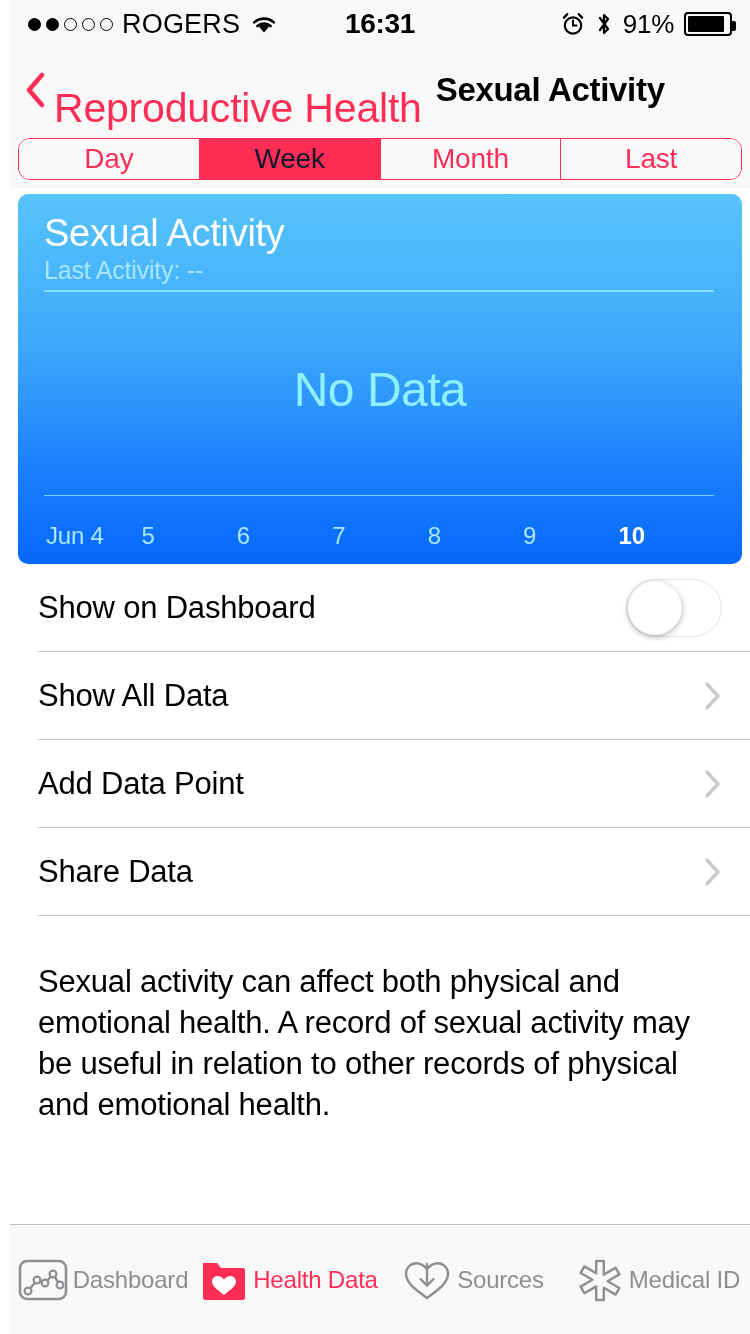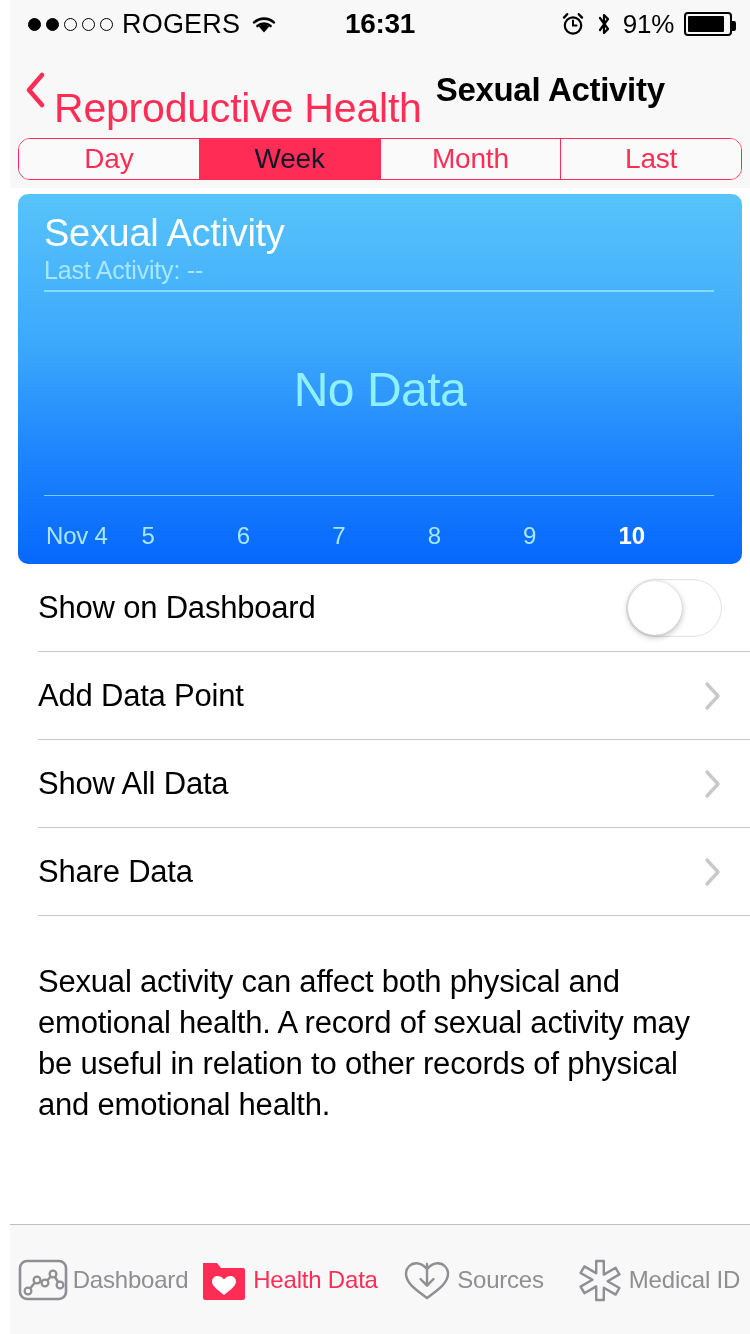--- a/index.html
+++ b/index.html
@@ -398,50 +398,50 @@
     </div>
   </div>
 
   <div class="chart-card">
     <div class="chart-title">Sexual Activity</div>
     <div class="chart-subtitle">Last Activity: --</div>
     <div class="chart-rule-top"></div>
     <div class="chart-nodata">No Data</div>
     <div class="chart-rule-bottom"></div>
     <div class="chart-axis">
-      <div class="axis-tick">Nov 4</div>
+      <div class="axis-tick">Jun 4</div>
       <div class="axis-tick">5</div>
       <div class="axis-tick">6</div>
       <div class="axis-tick">7</div>
       <div class="axis-tick">8</div>
       <div class="axis-tick">9</div>
       <div class="axis-tick current">10</div>
     </div>
   </div>
 
   <div class="list">
 
     <div class="list-row">
       <span class="row-label">Show on Dashboard</span>
       <div class="toggle">
         <div class="toggle-knob"></div>
       </div>
       <div class="sep"></div>
     </div>
 
     <div class="list-row">
-      <span class="row-label">Add Data Point</span>
+      <span class="row-label">Show All Data</span>
       <svg class="chevron-right" viewBox="0 0 18 30">
         <path d="M3 3 L14 15 L3 27" stroke="#c7c7cc" stroke-width="3.4" fill="none" stroke-linecap="round" stroke-linejoin="round"></path>
       </svg>
       <div class="sep"></div>
     </div>
 
     <div class="list-row">
-      <span class="row-label">Show All Data</span>
+      <span class="row-label">Add Data Point</span>
       <svg class="chevron-right" viewBox="0 0 18 30">
         <path d="M3 3 L14 15 L3 27" stroke="#c7c7cc" stroke-width="3.4" fill="none" stroke-linecap="round" stroke-linejoin="round"></path>
       </svg>
       <div class="sep"></div>
     </div>
 
     <div class="list-row">
       <span class="row-label">Share Data</span>
       <svg class="chevron-right" viewBox="0 0 18 30">
         <path d="M3 3 L14 15 L3 27" stroke="#c7c7cc" stroke-width="3.4" fill="none" stroke-linecap="round" stroke-linejoin="round"></path>

